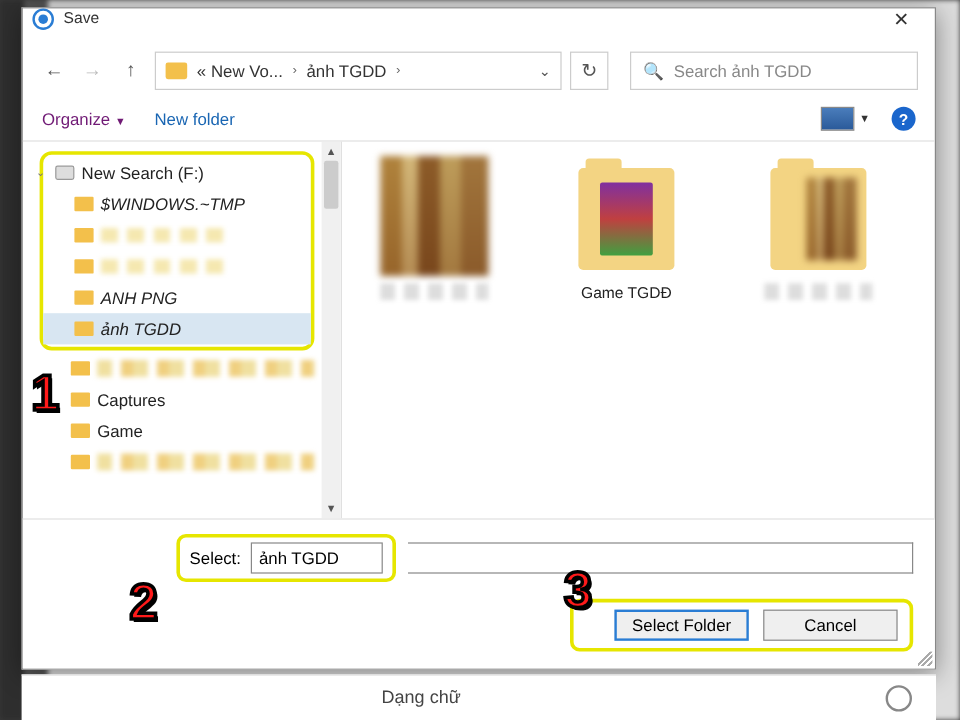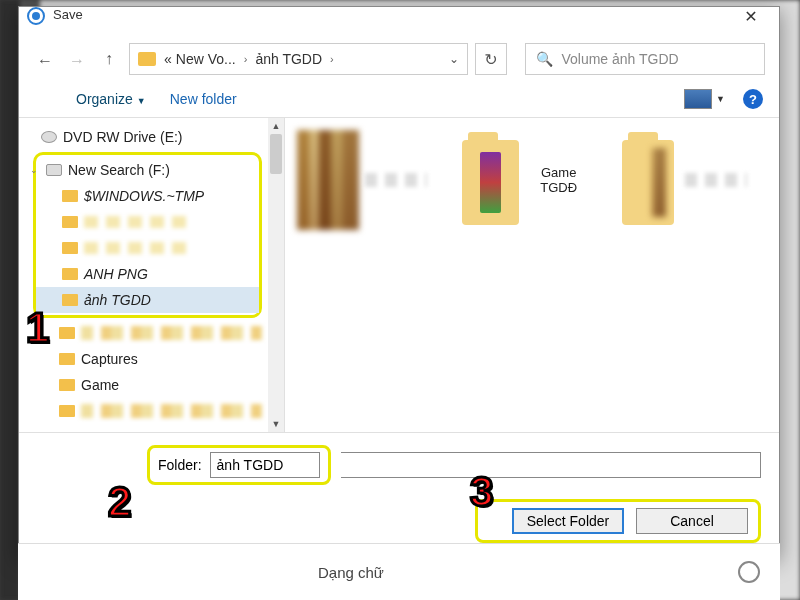--- a/index.html
+++ b/index.html
@@ -19,21 +19,21 @@
   .navrow { height:44px; display:flex; align-items:center; padding:0 14px; gap:8px; }
   .navbtn { width:24px; height:24px; display:flex;align-items:center;justify-content:center;color:#555;font-size:16px;}
   .navbtn.disabled{color:#bbb;}
   .pathbox { flex:1; height:32px; border:1px solid #ccc; display:flex;align-items:center;padding:0 8px;font-size:14px;color:#333; gap:4px; position:relative;}
   .pathbox .foldericon{width:18px;height:14px;background:#f3c04b;border-radius:2px;display:inline-block;margin-right:4px;}
   .pathbox .chev{color:#666;font-size:11px;padding:0 4px;}
   .pathbox .dropchev{margin-left:auto;color:#555;font-size:12px;}
   .refresh{width:32px;height:32px;border:1px solid #ccc;display:flex;align-items:center;justify-content:center;color:#555;margin-left:-1px;}
   .searchbox{width:240px;height:32px;border:1px solid #ccc;display:flex;align-items:center;padding:0 10px;color:#888;font-size:14px;gap:8px;margin-left:10px;}
   .toolbar{height:36px;display:flex;align-items:center;padding:0 16px;font-size:14px;}
-  .toolbar .org{color:#0c4a6e;margin-right:24px;margin-left:41px;}
+  .toolbar .org{color:#701a75;margin-right:24px;}
   .toolbar .org .dd{font-size:9px;margin-left:4px;}
   .toolbar .newf{color:#1a66b3;}
   .toolbar .tspacer{flex:1;}
   .toolbar .view{width:28px;height:20px;background:linear-gradient(#4a7dbb,#2a5a9a);border:1px solid #888;margin-right:4px;}
   .toolbar .viewdd{font-size:9px;color:#333;margin-right:18px;}
   .toolbar .help{width:20px;height:20px;border-radius:50%;background:#1a66cc;color:#fff;display:flex;align-items:center;justify-content:center;font-size:13px;font-weight:bold;}
   .body{flex:1;display:flex;border-top:1px solid #e0e0e0;min-height:0;}
   .tree{width:266px;border-right:1px solid #e0e0e0;position:relative;font-size:14px;padding-top:6px;overflow:hidden;}
   .tree .scrollbar{position:absolute;right:0;top:0;bottom:0;width:16px;background:#f0f0f0;}
   .tree .scrollbar .up,.tree .scrollbar .dn{position:absolute;left:0;width:16px;height:16px;display:flex;align-items:center;justify-content:center;font-size:9px;color:#555;}
@@ -47,21 +47,21 @@
   .node .reveal{font-size:9px;color:#777;margin-left:-14px;width:10px;}
   .node.selected{background:#d8e6f2;}
   .highlight-group{border:3px solid #e6e600;border-radius:10px;margin:2px 22px 2px 14px;padding:2px 0;}
   .highlight-group .node{padding-left:8px;}
   .highlight-group .node.l2{padding-left:26px;font-style:italic;}
   .blur-row{height:26px;margin-left:40px;margin-right:22px;display:flex;align-items:center;gap:6px;}
   .blur-row .fold{width:16px;height:12px;background:#f3c04b;border-radius:1px;}
   .blur-row .blurlabel{flex:1;height:14px;background:repeating-linear-gradient(90deg,#f0e0a0 0 12px,#fff 12px 20px,#f0d080 20px 30px);filter:blur(2px);}
   .content{flex:1;position:relative;padding:12px;}
   .items{display:flex;gap:30px;flex-wrap:wrap;align-items:flex-start;}
-  .item{width:130px;display:flex;flex-direction:row;align-items:center;gap:6px;font-size:13px;color:#222;text-align:center;}
+  .item{width:130px;display:flex;flex-direction:column;align-items:center;gap:6px;font-size:13px;color:#222;text-align:center;}
   .item .thumb{width:90px;height:100px;position:relative;}
   .pix{position:absolute;inset:0;background:
     linear-gradient(90deg,#c8a060 0 20%,#f0e0c0 20% 35%,#a07040 35% 55%,#d8c090 55% 75%,#b89060 75% 100%),
     linear-gradient(#e0d0a0,#c0a070);
     background-blend-mode:multiply;filter:blur(3px);}
   .folder-big{position:absolute;inset:10px 5px 5px 5px;background:#f3d483;border-radius:4px;}
   .folder-big::before{content:"";position:absolute;top:-8px;left:6px;width:30px;height:10px;background:#f3d483;border-radius:3px 3px 0 0;}
   .folder-big.rar::after{content:"";position:absolute;inset:12px 18px;background:linear-gradient(#8030a0,#c04040,#40a040);border-radius:2px;}
   .blurtxt{width:90px;height:14px;background:repeating-linear-gradient(90deg,#ddd 0 12px,#fff 12px 20px);filter:blur(2px);}
   .footer{border-top:1px solid #e0e0e0;padding:12px 18px 14px 18px;display:flex;flex-direction:column;gap:14px;background:#fff;position:relative;}
@@ -70,21 +70,21 @@
   .folder-line input{height:26px;width:110px;border:1px solid #888;padding:0 6px;font-size:14px;}
   .folder-line .ext{flex:1;height:26px;border:1px solid #888;border-left:none;}
   .btnrow{display:flex;justify-content:flex-end;gap:12px;}
   .btnrow .wrap{display:flex;gap:12px;border:3px solid #e6e600;border-radius:8px;padding:6px 10px;}
   .wbtn{min-width:112px;height:26px;border:1px solid #888;background:#efefef;font-size:14px;display:flex;align-items:center;justify-content:center;}
   .wbtn.primary{border:2px solid #2a7dd4;margin-left:24px;}
   .grip{position:absolute;right:2px;bottom:2px;width:12px;height:12px;background:
     linear-gradient(135deg,transparent 0 40%,#aaa 40% 50%,transparent 50% 60%,#aaa 60% 70%,transparent 70% 80%,#aaa 80% 90%,transparent 90%);}
   
   .ann{position:absolute;font-family:Arial Black,Arial;font-weight:900;font-size:42px;color:#ff1a1a;-webkit-text-stroke:3px #000;text-shadow:2px 2px 0 #000;z-index:50;pointer-events:none;}
-  .bottom-strip{position:absolute;left:18px;right:20px;bottom:0;height:57px;background:#fff;border-top:1px solid #ddd;display:flex;align-items:center;padding-left:300px;font-size:15px;color:#444;gap:18px;}
+  .bottom-strip{position:absolute;left:18px;right:20px;bottom:0;height:38px;background:#fff;border-top:1px solid #ddd;display:flex;align-items:center;padding-left:300px;font-size:15px;color:#444;gap:18px;}
   .bottom-strip .circ{width:22px;height:22px;border:2px solid #888;border-radius:50%;margin-left:auto;margin-right:20px;}
 </style>
 </head>
 <body>
 
 <div class="bg-blur"></div>
 
 <div class="dialog">
 
   <div class="titlebar">
@@ -103,41 +103,37 @@
       <span>«</span>
       <span>New Vo...</span>
       <span class="chev">›</span>
       <span>ảnh TGDD</span>
       <span class="chev">›</span>
       <span class="dropchev">⌄</span>
     </div>
     <div class="refresh">↻</div>
     <div class="searchbox">
       <span>🔍</span>
-      <span>Volume ảnh TGDD</span>
+      <span>Search ảnh TGDD</span>
     </div>
   </div>
 
   <div class="toolbar">
     <span class="org">
       <span>Organize</span><span class="dd">▼</span>
     </span>
     <span class="newf">New folder</span>
     <span class="tspacer"></span>
     <span class="view"></span>
     <span class="viewdd">▼</span>
     <span class="help">?</span>
   </div>
 
   <div class="body">
     <div class="tree">
-      <div class="node">
-        <span class="disc"></span>
-        <span>DVD RW Drive (E:)</span>
-      </div>
 
       <div class="highlight-group">
         <div class="node">
           <span class="reveal">⌄</span>
           <span class="drive"></span>
           <span>New Search (F:)</span>
         </div>
         <div class="node l2">
             <span class="fold"></span>
             <span>$WINDOWS.~TMP</span>
@@ -207,21 +203,21 @@
           <div class="blurtxt"></div>
         </div>
       </div>
     </div>
   </div>
 
   <div class="footer">
     <div class="folder-line">
       <div style="width:100px;"></div>
       <div class="lab-wrap">
-        <span>Folder:</span>
+        <span>Select:</span>
         <input type="text" value="ảnh TGDD" style="">
       </div>
       <div class="ext"></div>
     </div>
     <div class="btnrow">
       <div class="wrap">
         <div class="wbtn primary">Select Folder</div>
         <div class="wbtn">Cancel</div>
       </div>
     </div>

